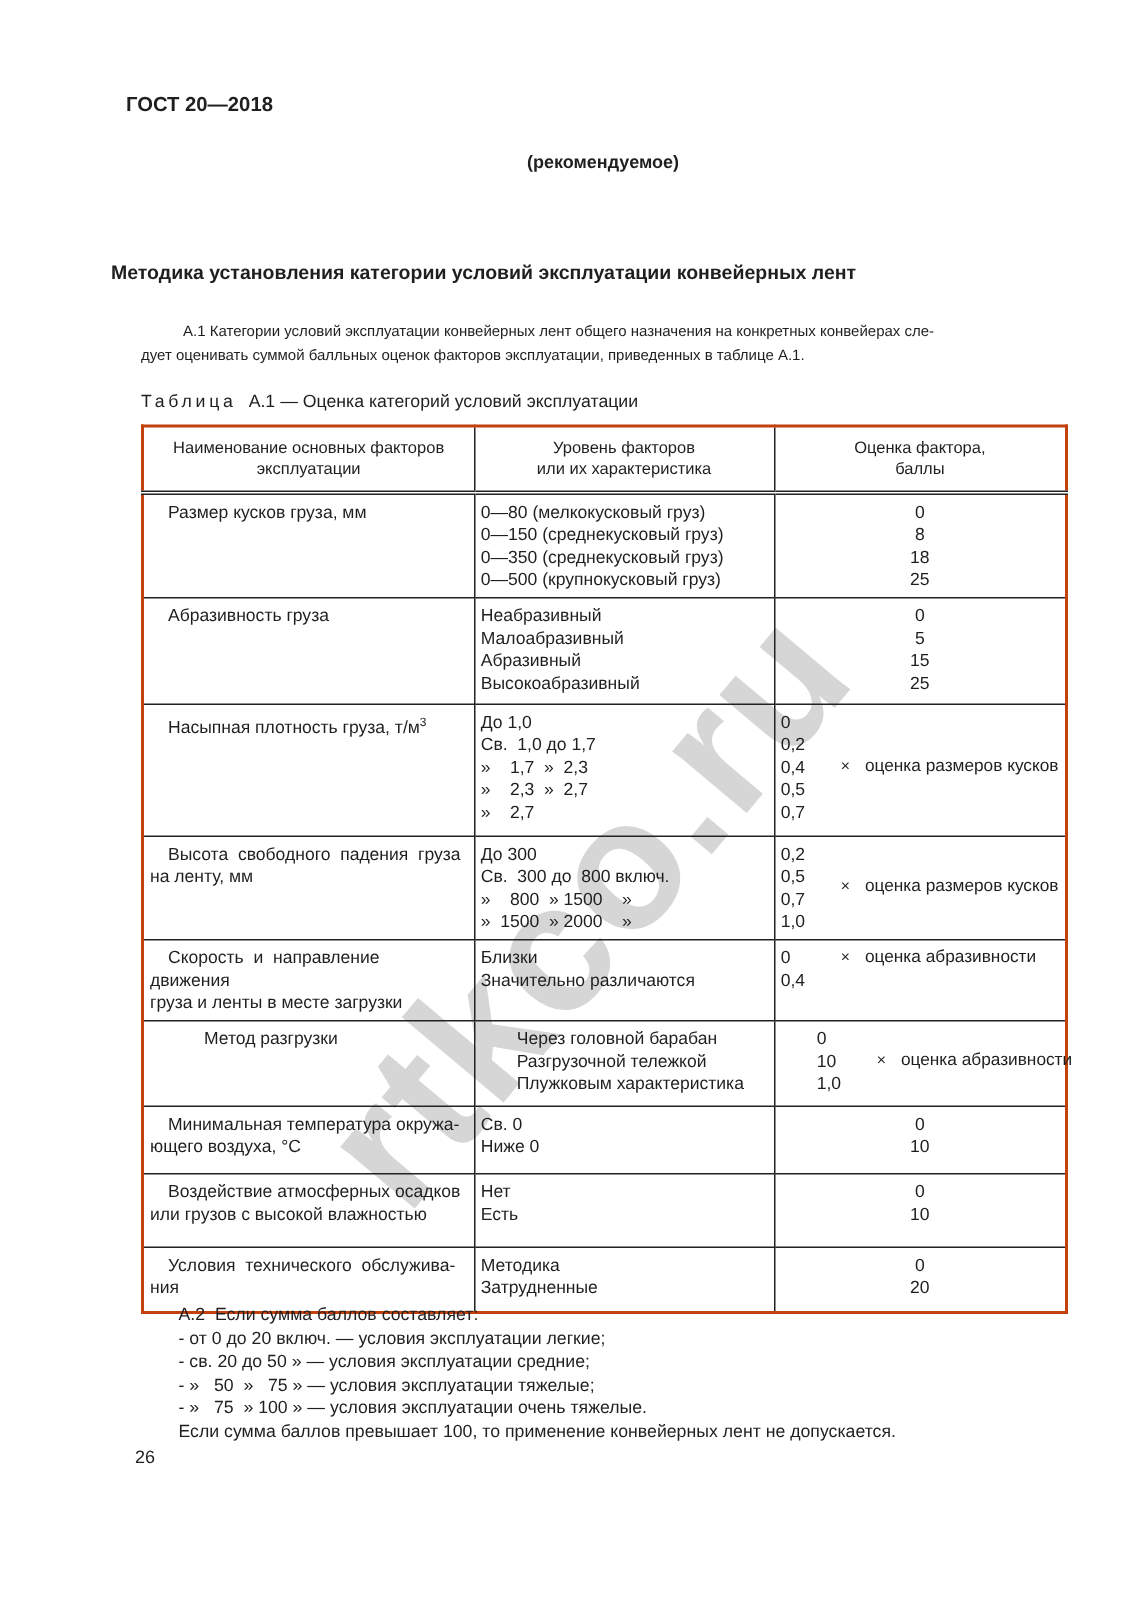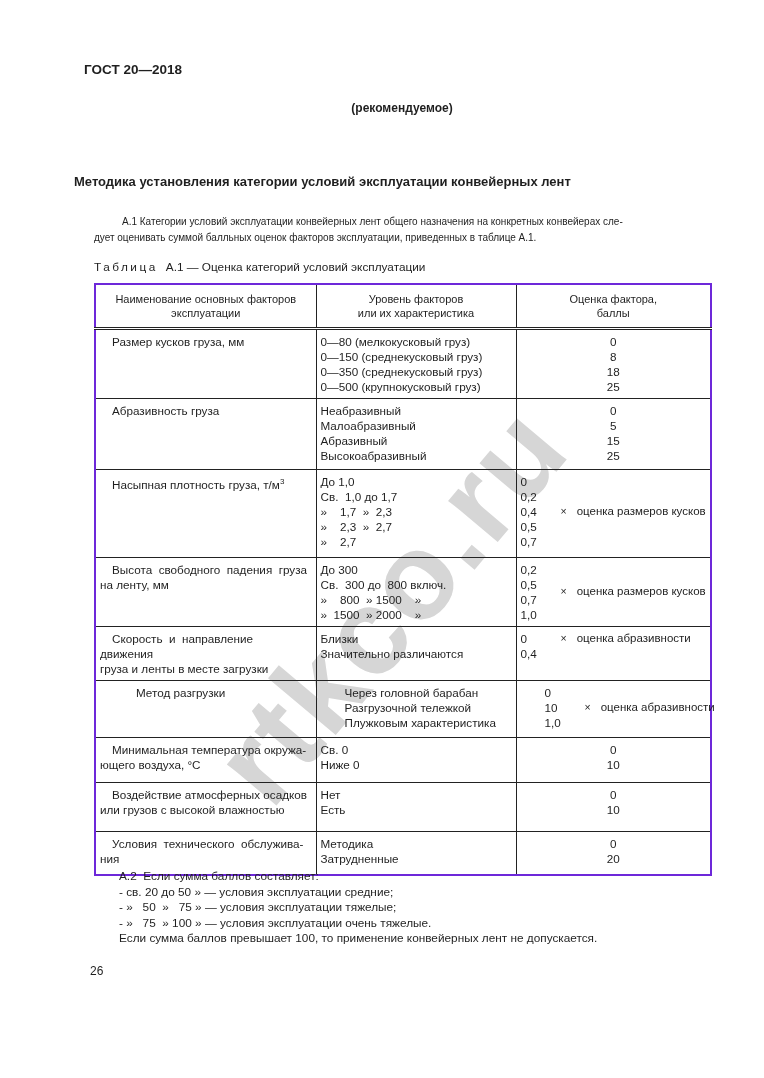--- a/index.html
+++ b/index.html
@@ -46,21 +46,21 @@
   }
   .gtable col.c1{width:221px;}
   .gtable col.c2{width:200px;}
   .gtable col.c3{width:195px;}
   .gtable th,.gtable td{
     border:1px solid #222;
     vertical-align:top;
     box-sizing:border-box;
     padding:4px 4px;
   }
-  .gtable{border:2px solid #6d28d9;}
+  .gtable{border:2px solid #c2410c;}
   .gtable th{
     font-weight:normal;font-size:11px;line-height:14px;
     text-align:center;white-space:pre-line;
     height:44px;padding-top:7px;
     border-bottom:3px double #222;
   }
   .gtable td{line-height:15px;}
   .c-factor{white-space:pre-wrap;text-indent:12px;padding-left:6px;padding-right:8px;}
   .c-levels{padding-left:20px;}
   .lvl{white-space:pre;}
@@ -272,20 +272,21 @@
         <td class="c-score center">
           <div>0</div>
           <div>20</div>
         </td>
       </tr>
     </tbody>
   </table>
 
   <div class="layer notes">
     <div>А.2  Если сумма баллов составляет:</div>
+    <div>- от 0 до 20 включ. — условия эксплуатации легкие;</div>
     <div>- св. 20 до 50 » — условия эксплуатации средние;</div>
     <div>- »   50  »   75 » — условия эксплуатации тяжелые;</div>
     <div>- »   75  » 100 » — условия эксплуатации очень тяжелые.</div>
     <div>Если сумма баллов превышает 100, то применение конвейерных лент не допускается.</div>
   </div>
 
   <div class="layer page-number">26</div>
 
 </div>
 

